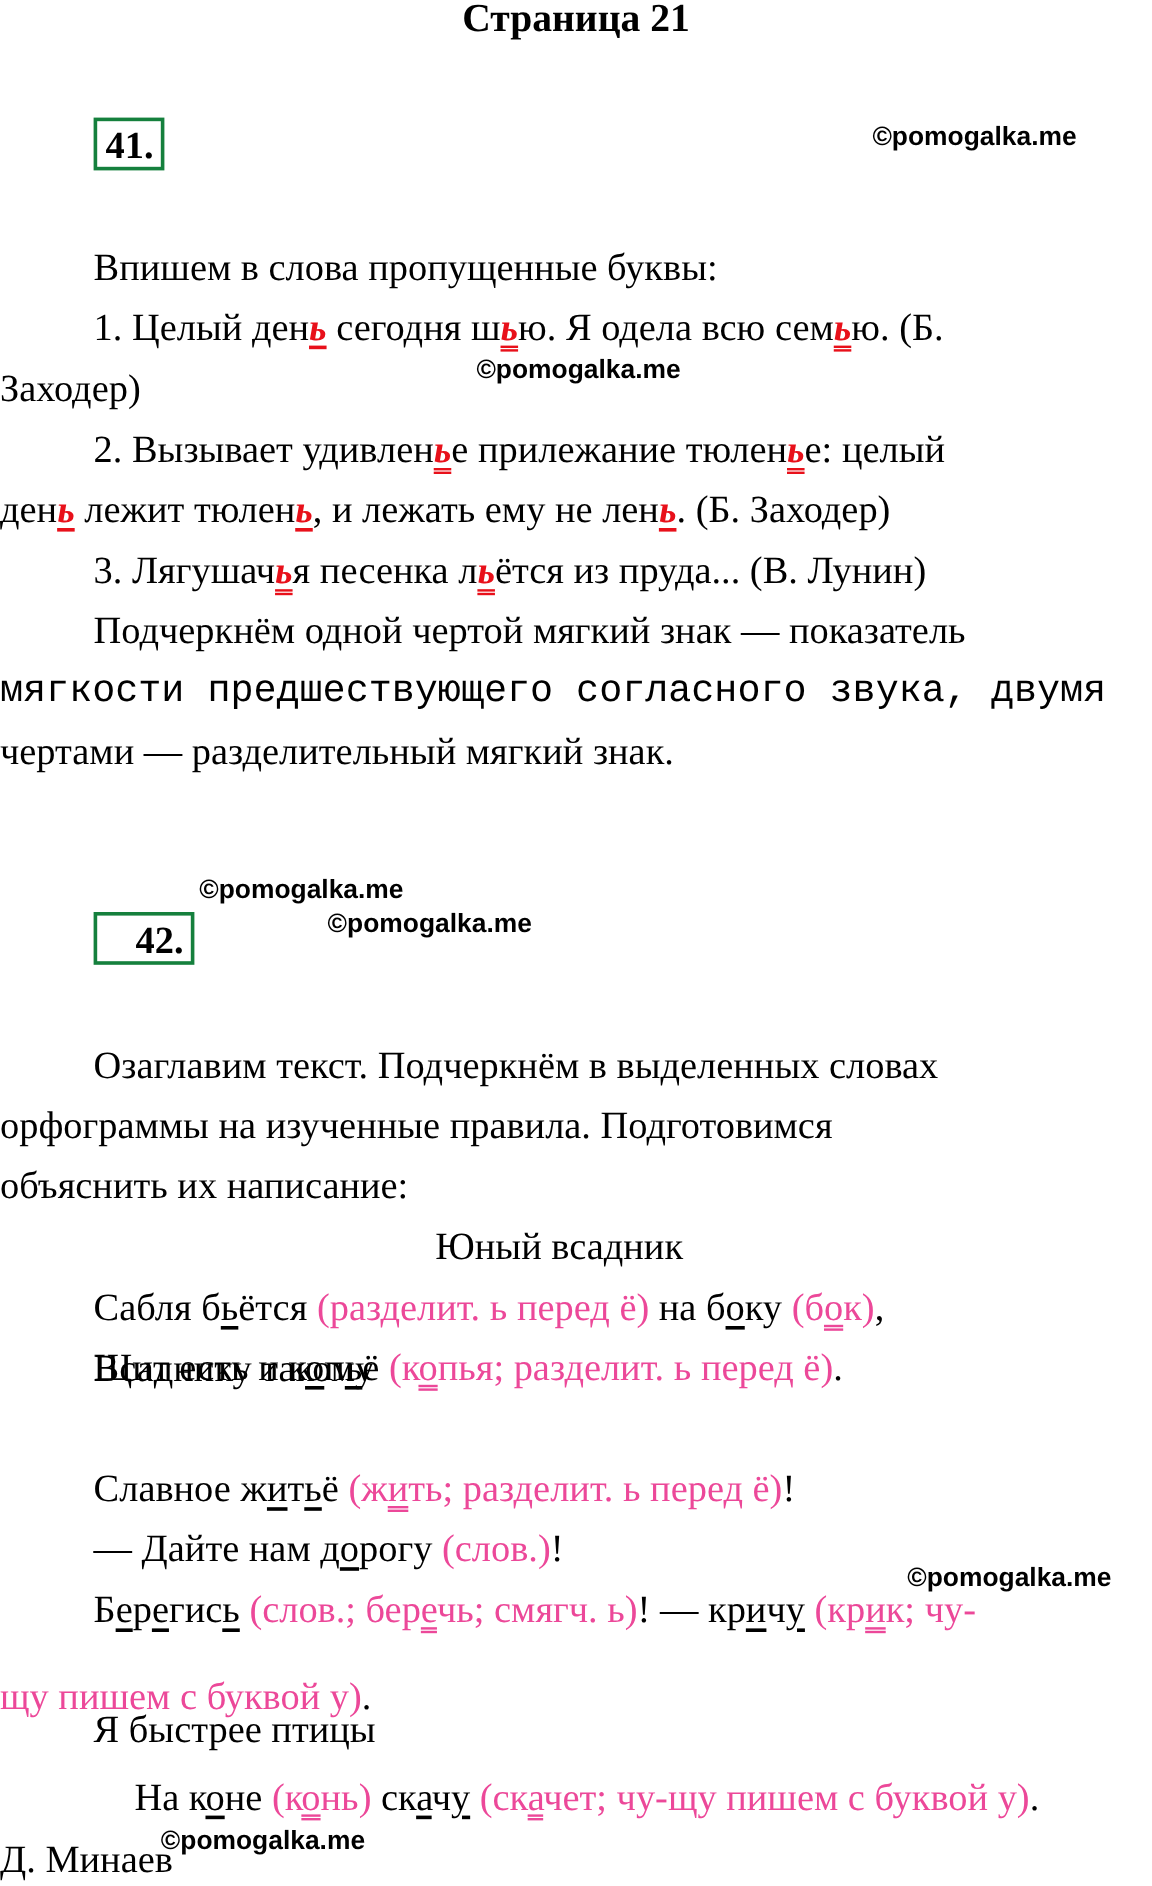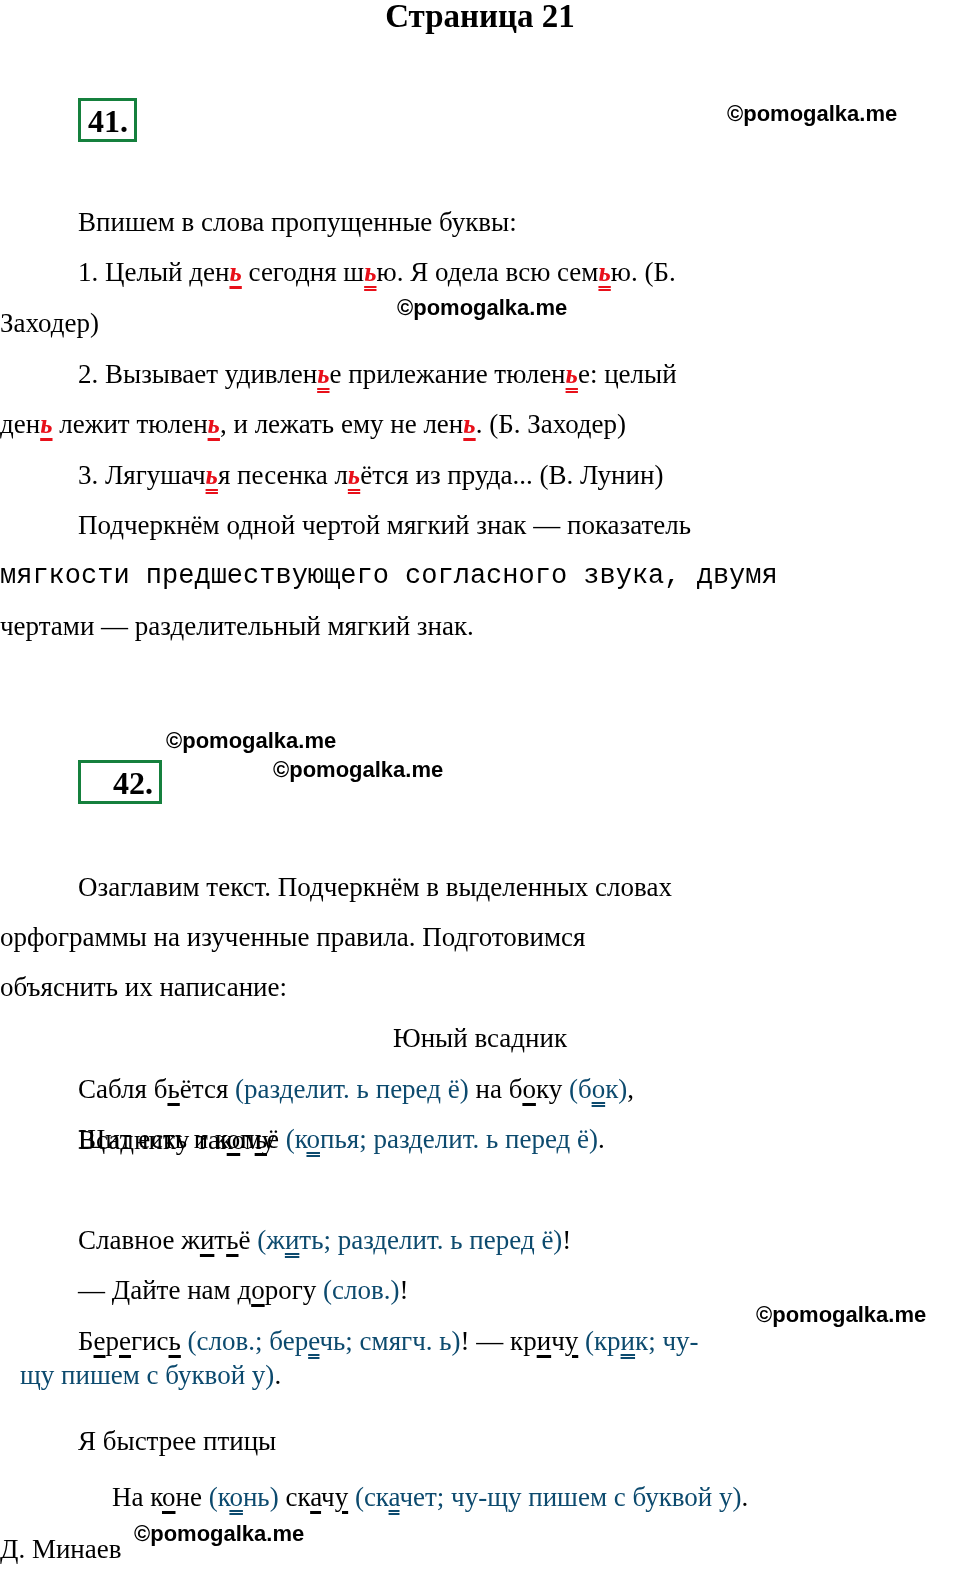--- a/index.html
+++ b/index.html
@@ -15,40 +15,40 @@
     }
     .num-box {
       border: 3px solid #15803d; font-weight: bold; font-size: 32px;
       line-height: 36px; padding: 2px 6px 0 7px; height: 36px;
     }
     .wm {
       font-family: "Liberation Sans", "DejaVu Sans", sans-serif;
       font-weight: bold; font-size: 22px; line-height: 20px; color: #000;
     }
     .line {
-      left: 0; font-size: 27px; line-height: 50px; white-space: nowrap;
+      left: 0; font-size: 32px; line-height: 50px; white-space: nowrap;
     }
     .ind { left: 78px; }
     .soft {
       color: #e8101a; font-weight: bold; font-style: italic;
       text-decoration: underline; text-decoration-color: #e8101a;
       text-decoration-thickness: 3px; text-underline-offset: 5px;
     }
     .soft.dbl { text-decoration-style: double; text-decoration-thickness: 2px; }
     .b { font-weight: normal; }
     .u {
       text-decoration: underline; text-decoration-thickness: 3px;
       text-underline-offset: 5px;
     }
-    .hint { color: #0c4a6e; }
+    .hint { color: #ec4899; }
     .hint .u2 {
       text-decoration: underline; text-decoration-style: double;
       text-decoration-thickness: 2px; text-underline-offset: 4px;
     }
-    .center { left: 18px; width: 924px; text-align: center; }
+    .center { left: 4px; width: 924px; text-align: center; }
     .author { right: 2px; }
   </style>
 </head>
 <body>
 
 <div class="abs title">Страница 21</div>
 
 <div class="abs num-box" style="left:78px; top:98px;">41.</div>
 <div class="abs wm" style="left:727px; top:104px;">©pomogalka.me</div>
 
@@ -102,21 +102,21 @@
 <div class="abs line ind" style="top:1265px;">
   <span>— Дайте нам </span><span class="b"><span>д</span><span class="u">о</span><span>рогу</span></span><span class="hint"> (слов.)</span><span>!</span>
 </div>
 
 <div class="abs wm" style="left:756px; top:1305px;">©pomogalka.me</div>
 
 <div class="abs line ind" style="top:1316px;">
   <span class="b"><span>Б</span><span class="u">е</span><span>р</span><span class="u">е</span><span>гис</span><span class="u">ь</span></span><span class="hint"><span> (слов.; бер</span><span class="u2">е</span><span>чь; смягч. ь)</span></span><span>! — </span><span class="b"><span>кр</span><span class="u">и</span><span>ч</span><span class="u">у</span></span><span class="hint"><span> (кр</span><span class="u2">и</span><span>к; чу-</span></span>
 </div>
 
-<div class="abs line" style="top:1350px;margin-left:20px;">
+<div class="abs line" style="top:1388px;">
   <span class="hint">щу пишем с буквой у)</span><span>.</span>
 </div>
 
 <div class="abs line ind" style="top:1416px;">Я быстрее птицы</div>
 
 <div class="abs line" style="left:112px; top:1472px;">
   <span>На </span><span class="b"><span>к</span><span class="u">о</span><span>не</span></span><span class="hint"><span> (к</span><span class="u2">о</span><span>нь)</span></span><span> </span><span class="b"><span>ск</span><span class="u">а</span><span>ч</span><span class="u">у</span></span><span class="hint"><span> (ск</span><span class="u2">а</span><span>чет; чу-щу пишем с буквой у)</span></span><span>.</span>
 </div>
 
 <div class="abs wm" style="left:134px; top:1524px;">©pomogalka.me</div>

